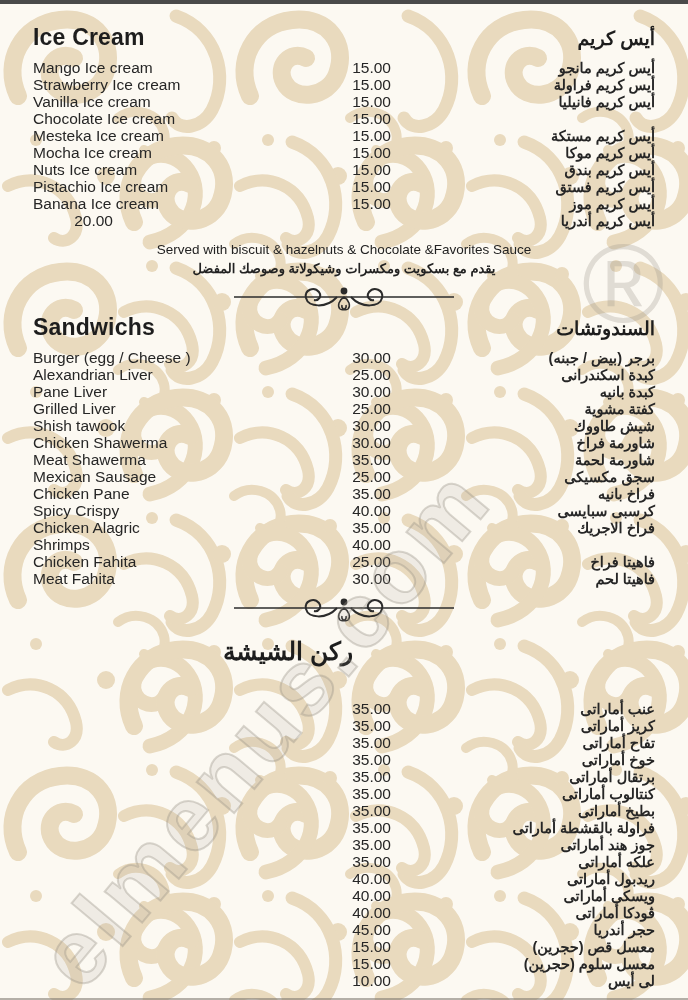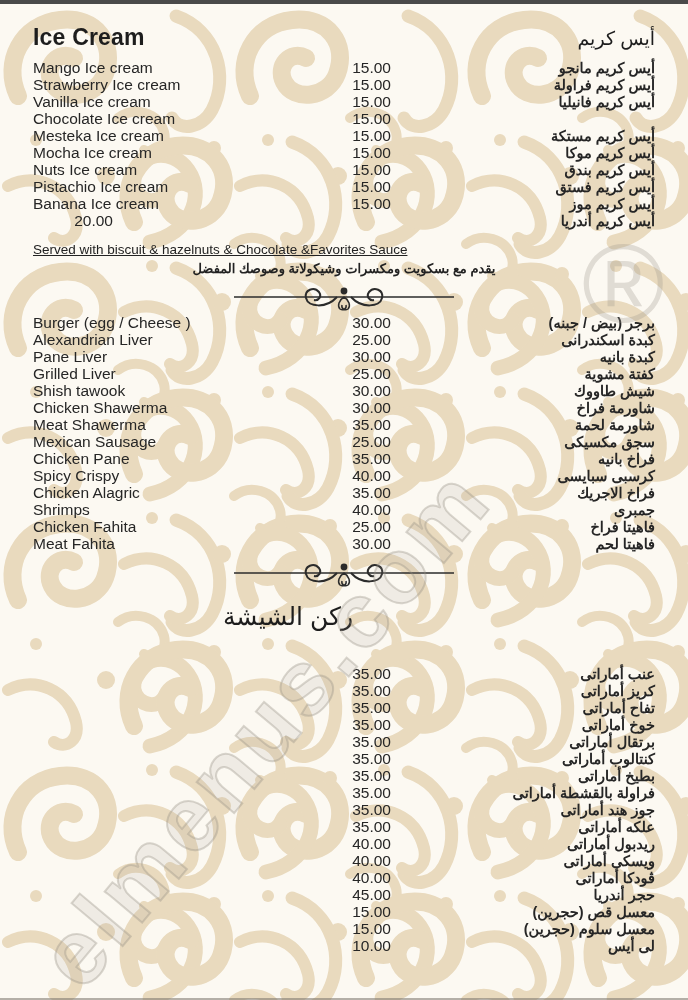--- a/index.html
+++ b/index.html
@@ -26,28 +26,28 @@
   .content {
     position: relative; z-index: 2;
     padding: 24px 33px 0 33px;
   }
   .sec-head {
     display: flex; justify-content: space-between; align-items: baseline;
     margin: 0 0 8px 0;
     text-align: center;
   }
   .title-en { font-size: 23px; font-weight: bold; color: #1d1d1d; letter-spacing: 0.2px; }
-  .title-ar { font-size: 19px; font-weight: normal; color: #1d1d1d; }
+  .title-ar { font-size: 19px; font-weight: bold; color: #1d1d1d; }
   .rows { }
   .row { display: flex; align-items: baseline; height: 17px; line-height: 17px; gap: 28px; }
   .cell-en  { width: 250px; font-size: 15.5px; white-space: nowrap; overflow: hidden; }
   .cell-price { width: 80px; text-align: right; font-size: 15.5px; }
   .cell-ar  { flex: 1; text-align: right; font-size: 14.5px; font-weight: bold; }
   .note-en {
-    text-align: left; font-size: 13.5px; margin-top: 13px; color: #222; text-decoration: underline;
+    text-align: center; font-size: 13.5px; margin-top: 13px; color: #222;
   }
   .note-ar {
     text-align: center; font-size: 13px; font-weight: bold; margin-top: 4px; color: #222;
   }
   .divider { display: flex; justify-content: center; margin: 4px 0 2px 0; }
   .shisha-head { width: 510px; text-align: center; margin: 14px 0 10px 0; }
   .shisha-head .title-ar { font-size: 25px; }
   .spacer-24 { height: 24px; }
   .watermark-text {
     position: absolute; left: 18px; top: 940px; z-index: 4;
@@ -158,20 +158,24 @@
             <path d="M103,17 C92,29 74,27 72,18 C70,10 80,6 85,12 C88,16 85,21 80,20" stroke-width="2"></path>
             <path d="M117,17 C128,29 146,27 148,18 C150,10 140,6 135,12 C132,16 135,21 140,20" stroke-width="2"></path>
             <path d="M110,17 C105,20 103,26 106,29 C109,31 113,29 112,25 M110,17 C115,20 117,26 114,29 C111,31 107,29 108,25" stroke-width="1.5"></path>
           </g>
           <circle cx="110" cy="11" r="3.4" fill="#2b2b2b"></circle>
         </svg>
       </div>
     </section>
 
     <section>
+      <div class="sec-head">
+        <span class="title-en">Sandwichs</span>
+        <span class="title-ar" dir="rtl">السندوتشات</span>
+      </div>
       <div class="rows">
           <div class="row">
             <span class="cell-en">Burger (egg / Cheese )</span>
             <span class="cell-price">30.00</span>
             <span class="cell-ar" dir="rtl">برجر (بيض / جبنه)</span>
           </div>
           <div class="row">
             <span class="cell-en">Alexandrian Liver</span>
             <span class="cell-price">25.00</span>
             <span class="cell-ar" dir="rtl">كبدة اسكندرانى</span>
@@ -217,21 +221,20 @@
             <span class="cell-ar" dir="rtl">كرسبى سبايسى</span>
           </div>
           <div class="row">
             <span class="cell-en">Chicken Alagric</span>
             <span class="cell-price">35.00</span>
             <span class="cell-ar" dir="rtl">فراخ الاجريك</span>
           </div>
           <div class="row">
             <span class="cell-en">Shrimps</span>
             <span class="cell-price">40.00</span>
-            <span class="cell-ar" dir="rtl">جمبرى</span>
           </div>
           <div class="row">
             <span class="cell-en">Chicken Fahita</span>
             <span class="cell-price">25.00</span>
             <span class="cell-ar" dir="rtl">فاهيتا فراخ</span>
           </div>
           <div class="row">
             <span class="cell-en">Meat Fahita</span>
             <span class="cell-price">30.00</span>
             <span class="cell-ar" dir="rtl">فاهيتا لحم</span>

